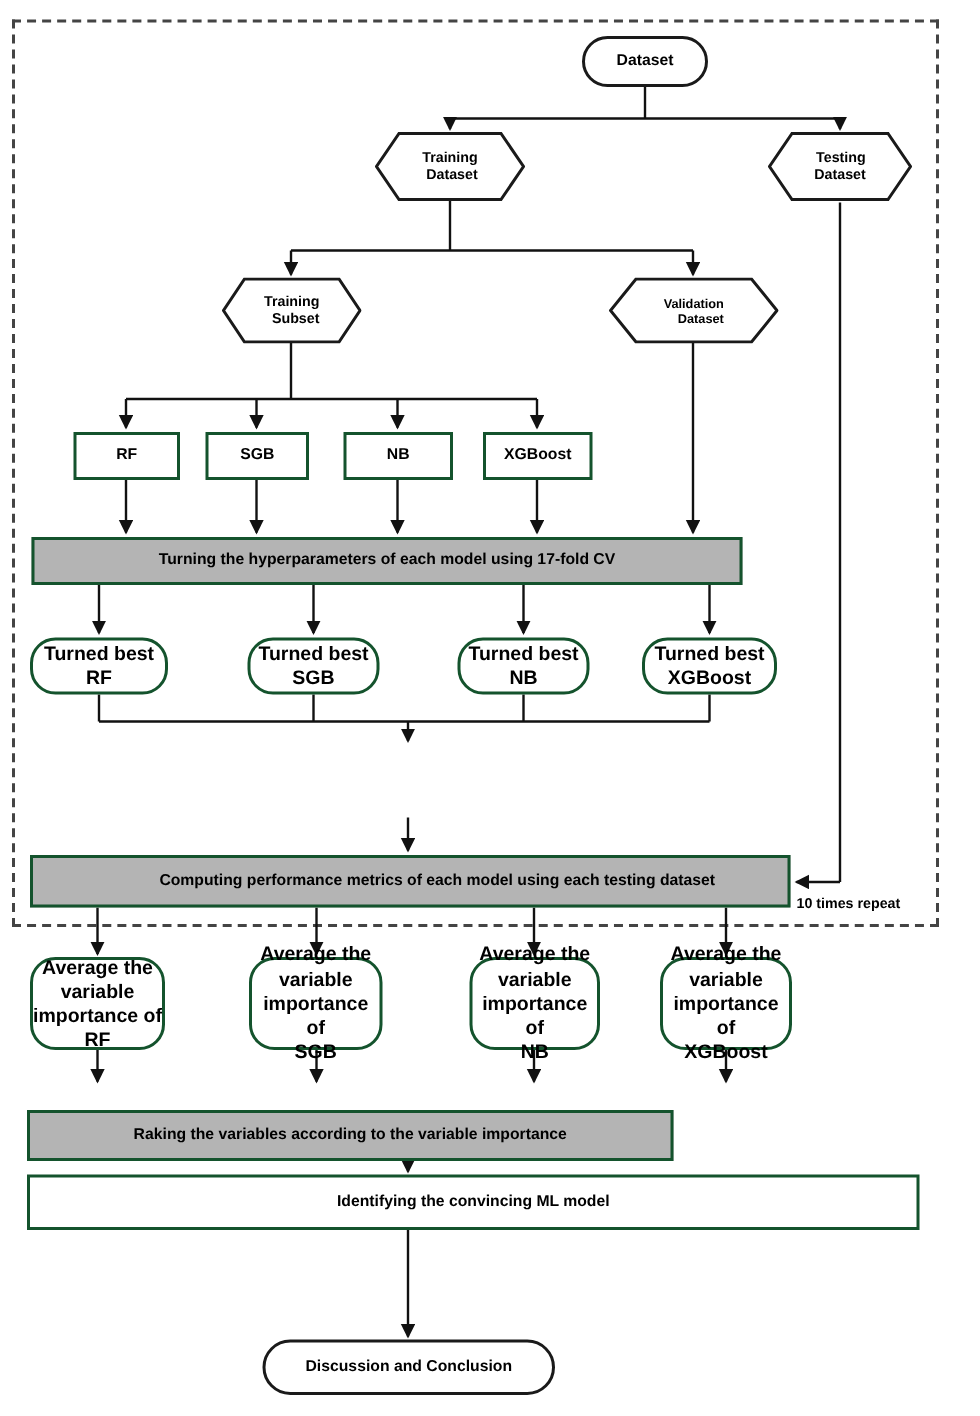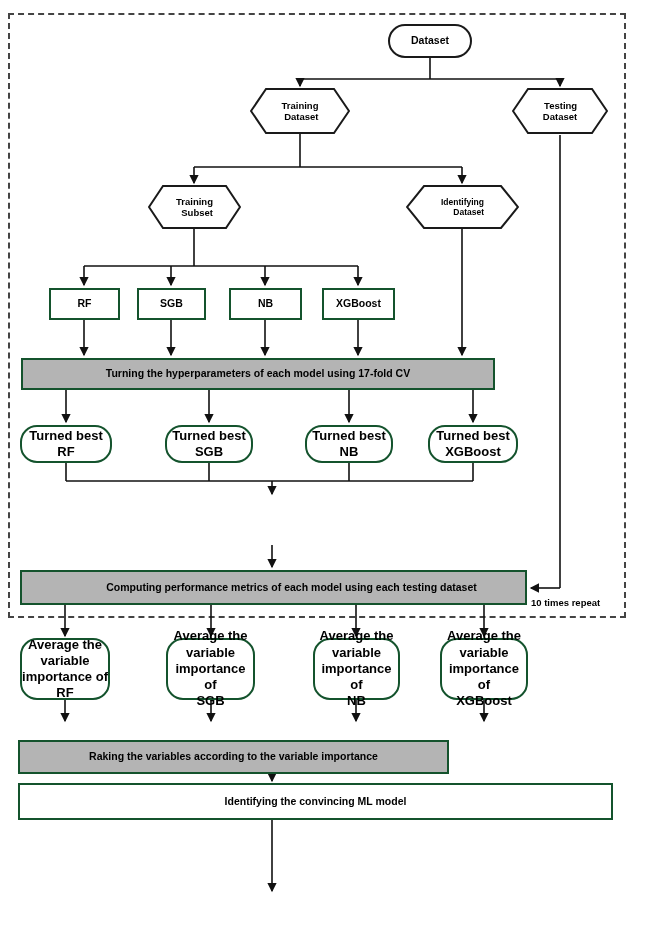--- a/index.html
+++ b/index.html
@@ -119,21 +119,21 @@
       <polygon points="15,1 78,1 92,22 78,43 15,43 1,22" fill="#fff" stroke="#1a1a1a" stroke-width="2"></polygon>
     </svg>
     <div class="hexlabel t9" style="white-space:pre-line;">Training
 Subset</div>
   </div>
 
   <div class="hexwrap" style="left:406px;top:185px;width:113px;height:44px;">
     <svg width="113" height="44" viewBox="0 0 113 44" xmlns="http://www.w3.org/2000/svg">
       <polygon points="18,1 95,1 112,22 95,43 18,43 1,22" fill="#fff" stroke="#1a1a1a" stroke-width="2"></polygon>
     </svg>
-    <div class="hexlabel t8" style="white-space:pre-line;">Identifying
+    <div class="hexlabel t8" style="white-space:pre-line;">Validation
 Dataset</div>
   </div>
 
   <div class="node rect t10" style="left:49px;top:288px;width:71px;height:32px;">RF</div>
   <div class="node rect t10" style="left:137px;top:288px;width:69px;height:32px;">SGB</div>
   <div class="node rect t10" style="left:229px;top:288px;width:73px;height:32px;">NB</div>
   <div class="node rect t10" style="left:322px;top:288px;width:73px;height:32px;">XGBoost</div>
 
   <div class="node rect gray t10" style="left:21px;top:358px;width:474px;height:32px;">Turning the hyperparameters of each model using 17-fold CV</div>
 
@@ -165,14 +165,15 @@
 NB</div>
   <div class="node rect t7" style="left:440px;top:638px;width:88px;height:62px;white-space:pre-line;">Average the
 variable
 importance of
 XGBoost</div>
 
   <div class="node rect gray t10" style="left:18px;top:740px;width:431px;height:34px;">Raking the variables according to the variable importance</div>
 
   <div class="node rect t10" style="left:18px;top:783px;width:595px;height:37px;">Identifying the convincing ML model</div>
 
+  <div class="node stadium t10" style="left:175px;top:893px;width:195px;height:37px;">Discussion and Conclusion</div>
 
 </div>
 
 </body></html>

